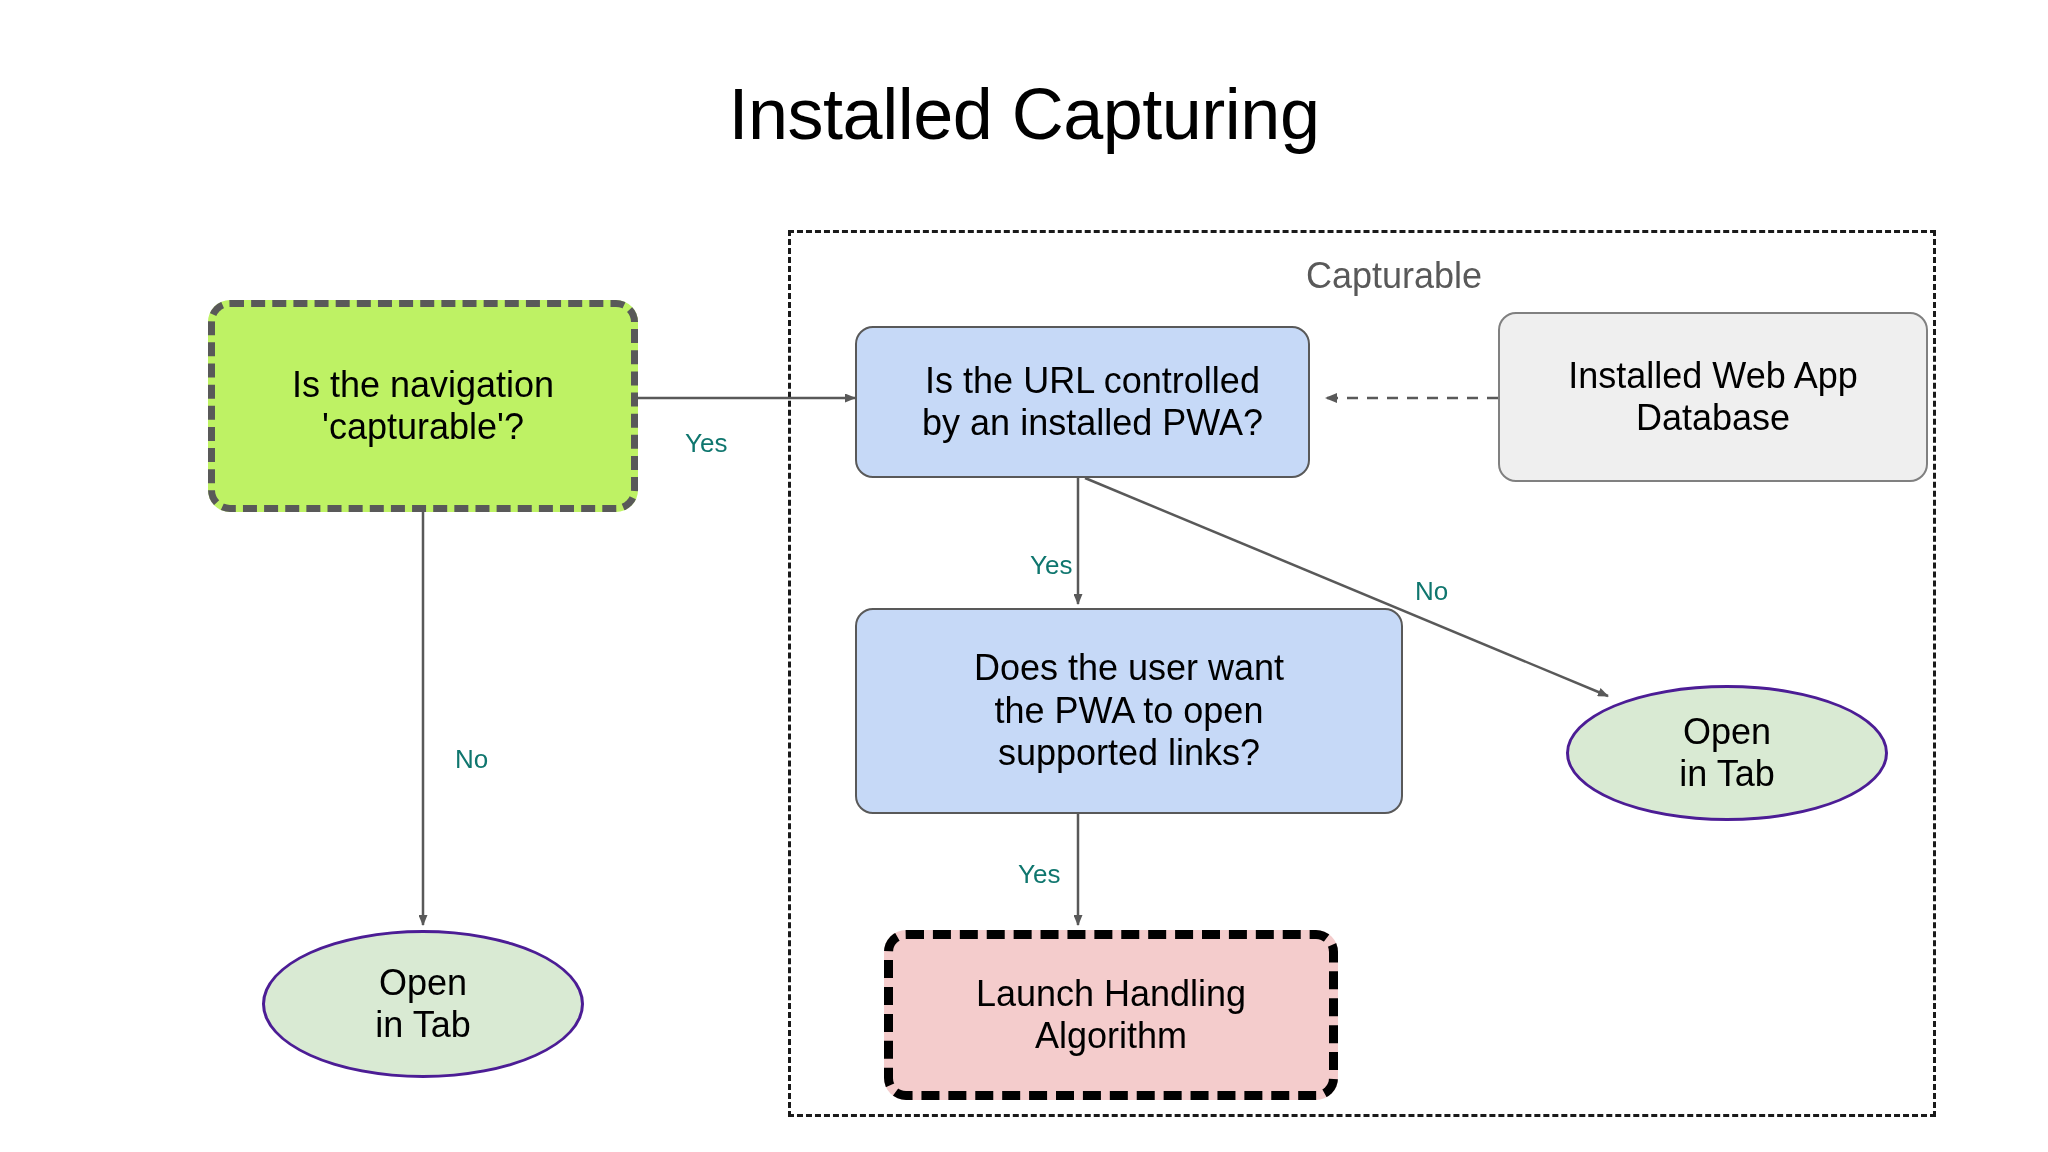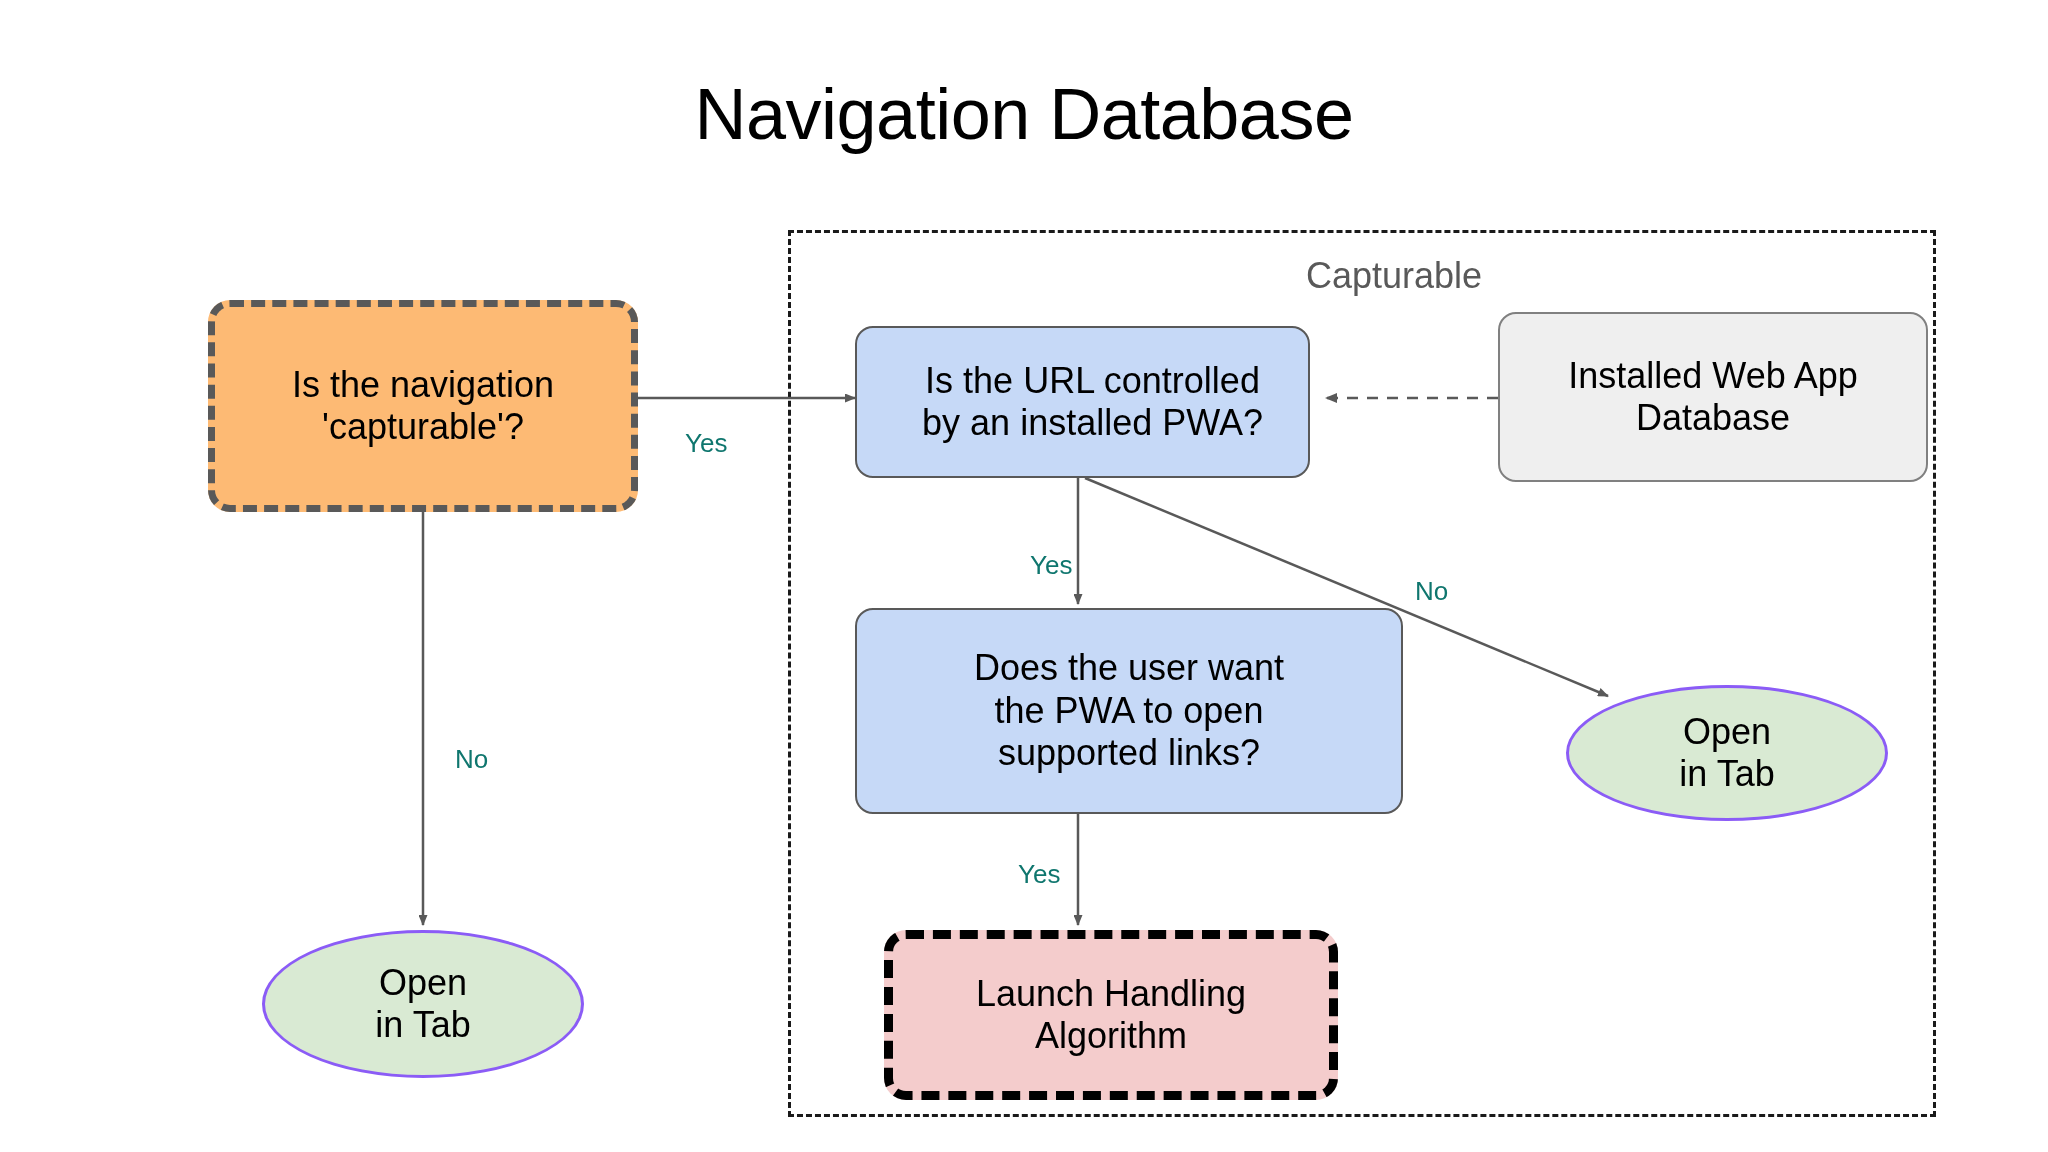--- a/index.html
+++ b/index.html
@@ -83,21 +83,21 @@
   }
 
   
   .node.rect-blue {
     background: #c6d9f7;
     border-radius: 18px;
     border: 2px solid #595959;
   }
   
   .node.dashed-grey {
-    background: #fdba74;
+    background: #bef264;
     border: 0;
     border-radius: 22px;
   }
   .node.dashed-grey::before {
     content: "";
     position: absolute;
     left: 0; top: 0; right: 0; bottom: 0;
     border: 7px dashed #595959;
     border-radius: 22px;
     pointer-events: none;
@@ -119,39 +119,39 @@
   }
   
   .node.rect-grey {
     background: #efefef;
     border-radius: 18px;
     border: 2px solid #808080;
   }
   
   .node.ellipse-green {
     background: #d9ead3;
-    border: 3px solid #8b5cf6;
+    border: 3px solid #4c1d95;
     border-radius: 50%;
   }
 
   
   .edge-label {
     position: absolute;
     font-size: 26px;
     color: #0f766e;
     line-height: 1;
     white-space: nowrap;
   }
 </style>
 </head>
 <body>
 
 <div id="stage">
 
-  <div class="diagram-title">Navigation Database</div>
+  <div class="diagram-title">Installed Capturing</div>
 
   <div class="group-box"></div>
   <div class="group-label">Capturable</div>
 
   <svg id="connectors" viewBox="0 0 2048 1152" width="2048" height="1152" xmlns="http://www.w3.org/2000/svg">
     <defs>
       <marker id="arrowGrey" markerWidth="11" markerHeight="9" refX="10" refY="4.5" orient="auto" markerUnits="userSpaceOnUse">
         <path d="M0,0 L11,4.5 L0,9 z" fill="#595959"></path>
       </marker>
       <marker id="arrowGreyDash" markerWidth="12" markerHeight="10" refX="11" refY="5" orient="auto" markerUnits="userSpaceOnUse">

